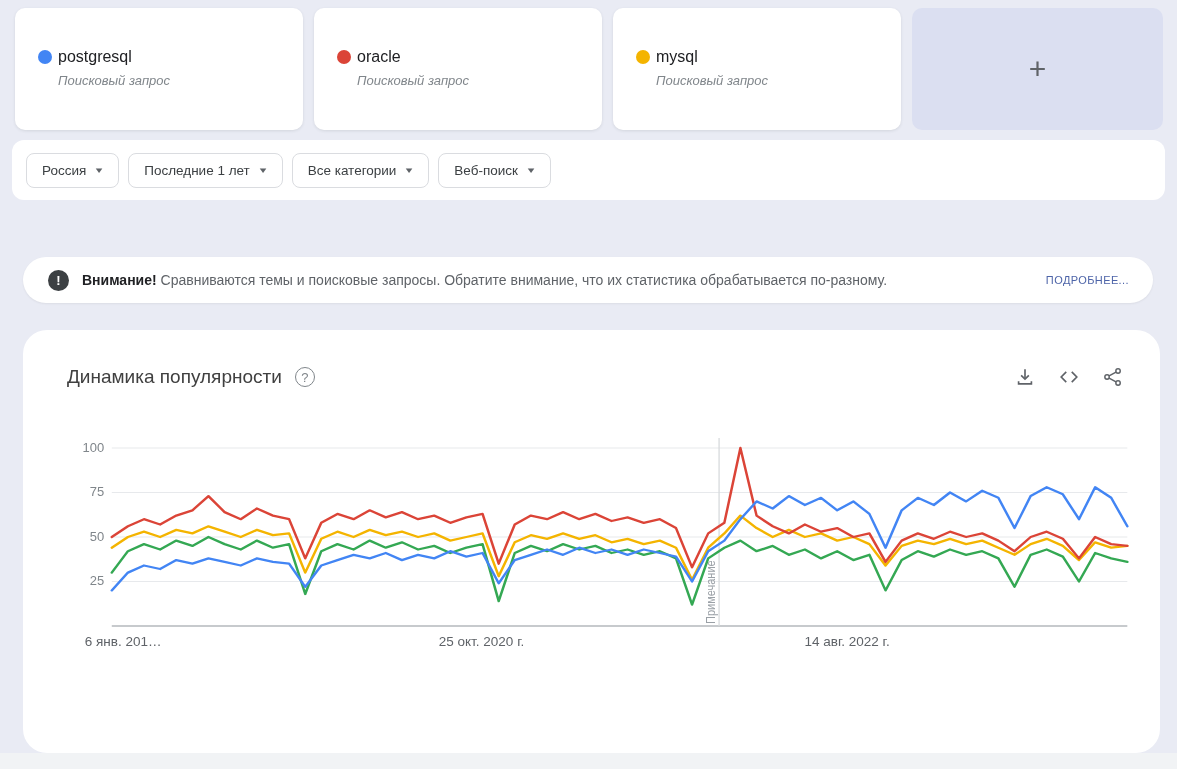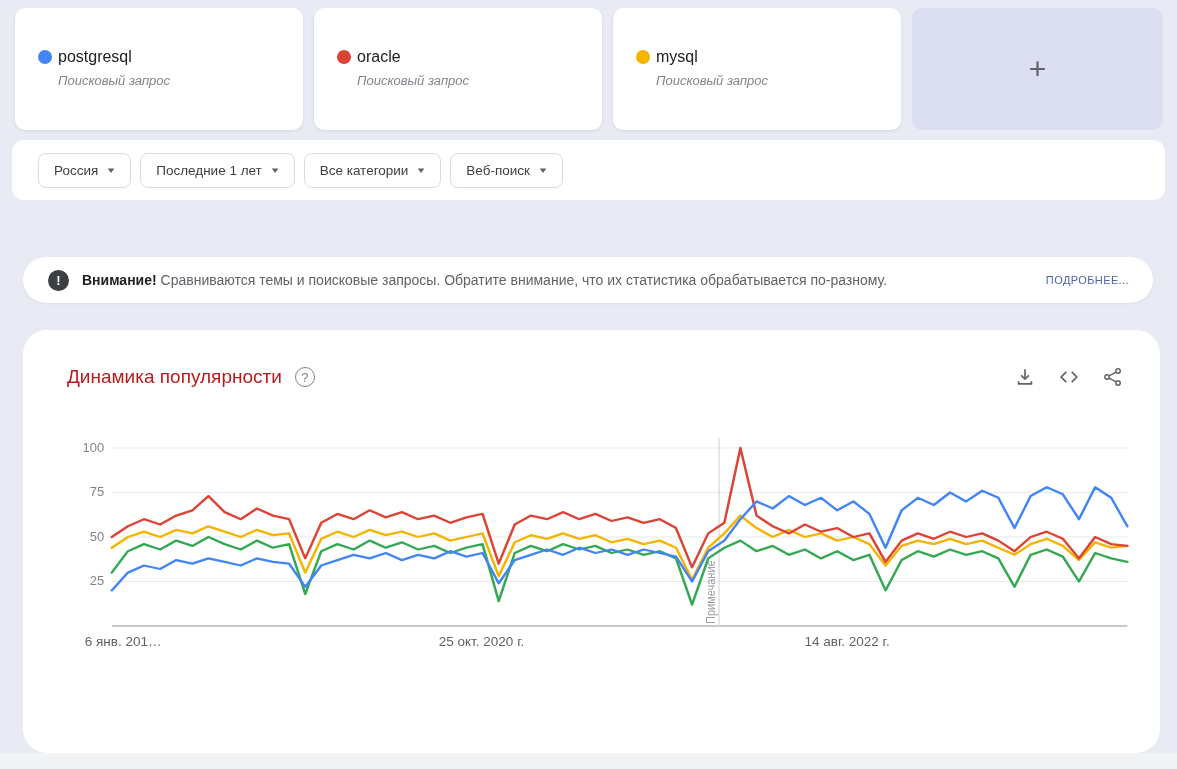--- a/index.html
+++ b/index.html
@@ -24,21 +24,21 @@
   .add-card {
     flex:1 1 0; background:#dbdff1; border-radius:10px;
     display:flex; align-items:center; justify-content:center;
     cursor:pointer;
   }
   .add-plus { font-size:30px; font-weight:300; color:#5f6368; line-height:1; }
 
   
   .filter-band {
     margin:10px 12px 0 12px; background:#fff; border-radius:12px;
-    height:60px; display:flex; align-items:center; padding-left:26px; gap:9px;
+    height:60px; display:flex; align-items:center; padding-left:14px; gap:9px;
   }
   .chip {
     display:inline-flex; align-items:center; height:35px;
     border:1px solid #dadce0; border-radius:8px; background:#fff;
     padding:0 15px; font-size:13.5px; color:#3c4043; cursor:pointer;
   }
   .chip .caret { font-size:8px; color:#5f6368; margin-left:9px; transform:scaleX(1.4); }
 
   
   .notice {
@@ -57,21 +57,21 @@
     margin-left:auto; font-size:11px; color:#4d64a8; letter-spacing:.4px;
     text-decoration:none; cursor:pointer; white-space:nowrap;
   }
 
   
   .chart-card {
     margin:27px 17px 0 23px; background:#fff; border-radius:24px;
     height:423px; padding:30px 24px 0 22px;
   }
   .chart-header { display:flex; align-items:center; padding:6px 0 0 22px; }
-  .chart-title { font-size:19px; color:#b91c1c; }
+  .chart-title { font-size:19px; color:#404040; }
   .help-badge {
     width:20px; height:20px; border:1.6px solid #80868b; border-radius:50%;
     color:#80868b; font-size:13px; display:flex; align-items:center; justify-content:center;
     margin-left:13px; cursor:pointer;
   }
   .header-icons { margin-left:auto; display:flex; gap:22px; padding-right:12px; }
   .hicon { width:22px; height:22px; cursor:pointer; color:#5f6368; }
   .hicon svg { width:22px; height:22px; display:block; }
 
   .chart-body { display:flex; margin-top:48px; padding:0 0 0 18px; }

